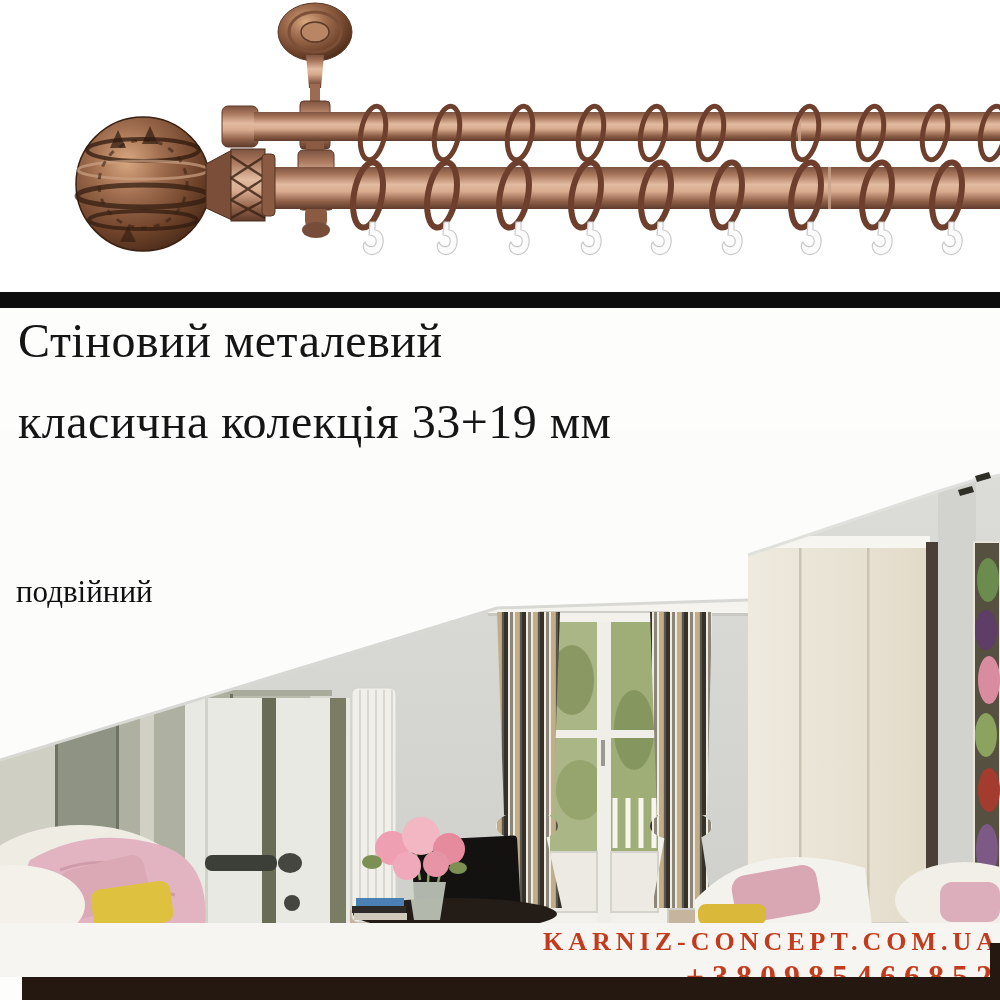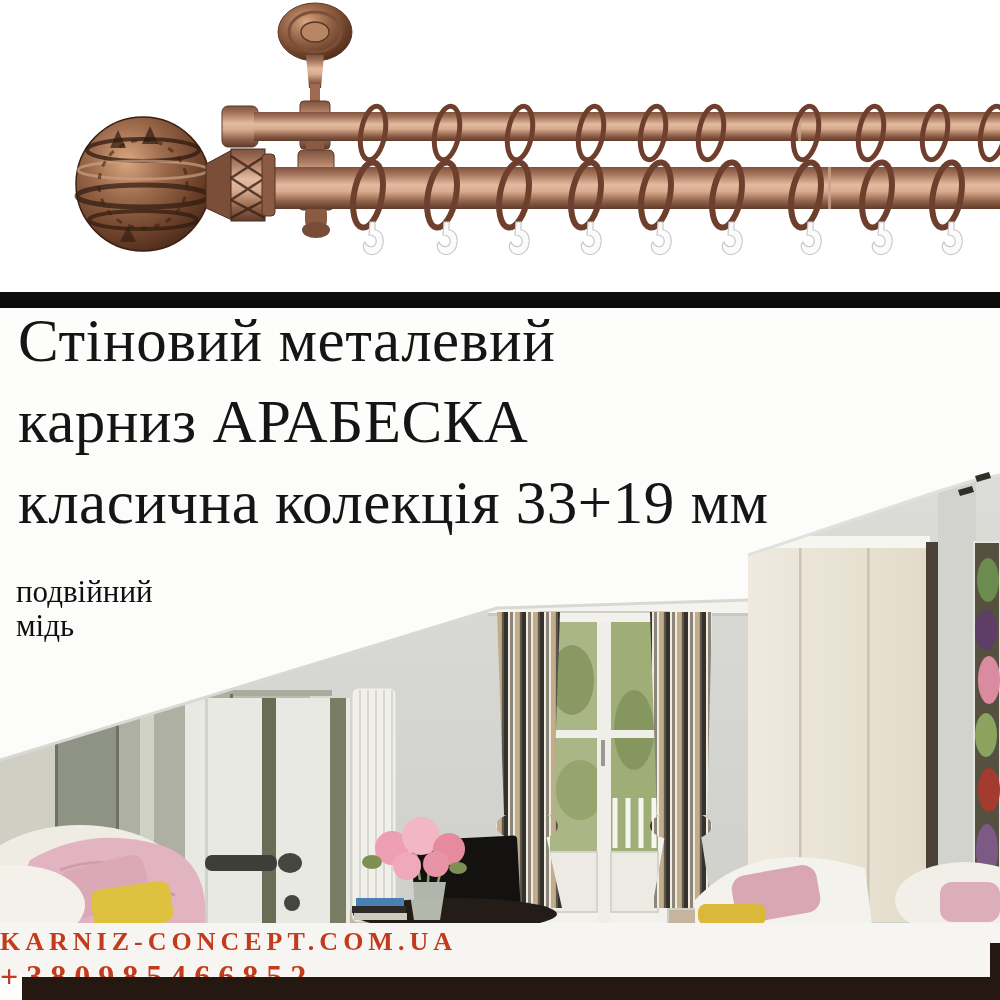--- a/index.html
+++ b/index.html
@@ -4,28 +4,28 @@
 <style>
   html,body{margin:0;padding:0;background:#888;}
   .canvas{position:relative;width:1000px;height:1000px;background:#fdfdfc;overflow:hidden;margin:0 auto;
           font-family:"Liberation Serif",serif;}
   .abs{position:absolute;}
   
   #rod-photo{left:0;top:0;width:1000px;height:292px;}
   
   .divider{left:0;top:292px;width:1000px;height:16px;background:#0d0d0d;}
   
-  .headline{left:18px;top:300px;width:960px;font-size:61px;line-height:81px;color:#151515;letter-spacing:.5px;}
+  .headline{left:18px;top:300px;width:960px;font-size:48px;line-height:81px;color:#151515;letter-spacing:.5px;}
   .headline div{white-space:nowrap;}
   
   #room-photo{left:0;top:430px;width:1000px;height:495px;}
   
   .specs{left:16px;top:575px;font-size:31px;line-height:34px;color:#0f0f0f;z-index:5;}
   
-  .footer{left:0;top:923px;width:1000px;height:54px;background:#f7f5f1;text-align:left;z-index:6;}
+  .footer{left:0;top:923px;width:1000px;height:54px;background:#f7f5f1;text-align:right;z-index:6;}
   .site{margin-top:4px;font-weight:bold;font-size:26px;letter-spacing:5px;color:#c33b1d;}
   .phone{margin-top:1px;font-weight:bold;font-size:32px;letter-spacing:8px;color:#c33b1d;}
   .bottom-bar{left:22px;top:977px;width:978px;height:23px;background:#241811;z-index:7;}
   .bottom-notch{left:990px;top:943px;width:10px;height:57px;background:#241811;z-index:7;}
 </style>
 </head>
 <body>
 
 <div class="canvas">
 
@@ -278,27 +278,25 @@
       <path d="M695,470 Q755,405 865,438 L872,495 L695,495 Z" fill="#f4f2ec"></path>
       <rect x="733" y="440" width="86" height="48" rx="14" fill="#d9a6b4" transform="rotate(-10 776 464)"></rect>
       <rect x="698" y="474" width="68" height="21" rx="8" fill="#d9b83a"></rect>
       <ellipse cx="965" cy="470" rx="70" ry="38" fill="#f2efe8"></ellipse>
       <rect x="940" y="452" width="60" height="40" rx="12" fill="#dcaebb"></rect>
     </g>
   </svg>
 
   <div class="headline abs">
     <div>Стіновий металевий</div>
-    <div>карниз АРАБЕСКА</div>
     <div>класична колекція 33+19 мм</div>
   </div>
 
   <div class="specs abs">
     <div>подвійний</div>
-    <div>мідь</div>
   </div>
 
   <div class="footer abs">
     <div class="site">KARNIZ-CONCEPT.COM.UA</div>
     <div class="phone">+380985466852</div>
   </div>
 
   <div class="bottom-bar abs"></div>
   <div class="bottom-notch abs"></div>
 

